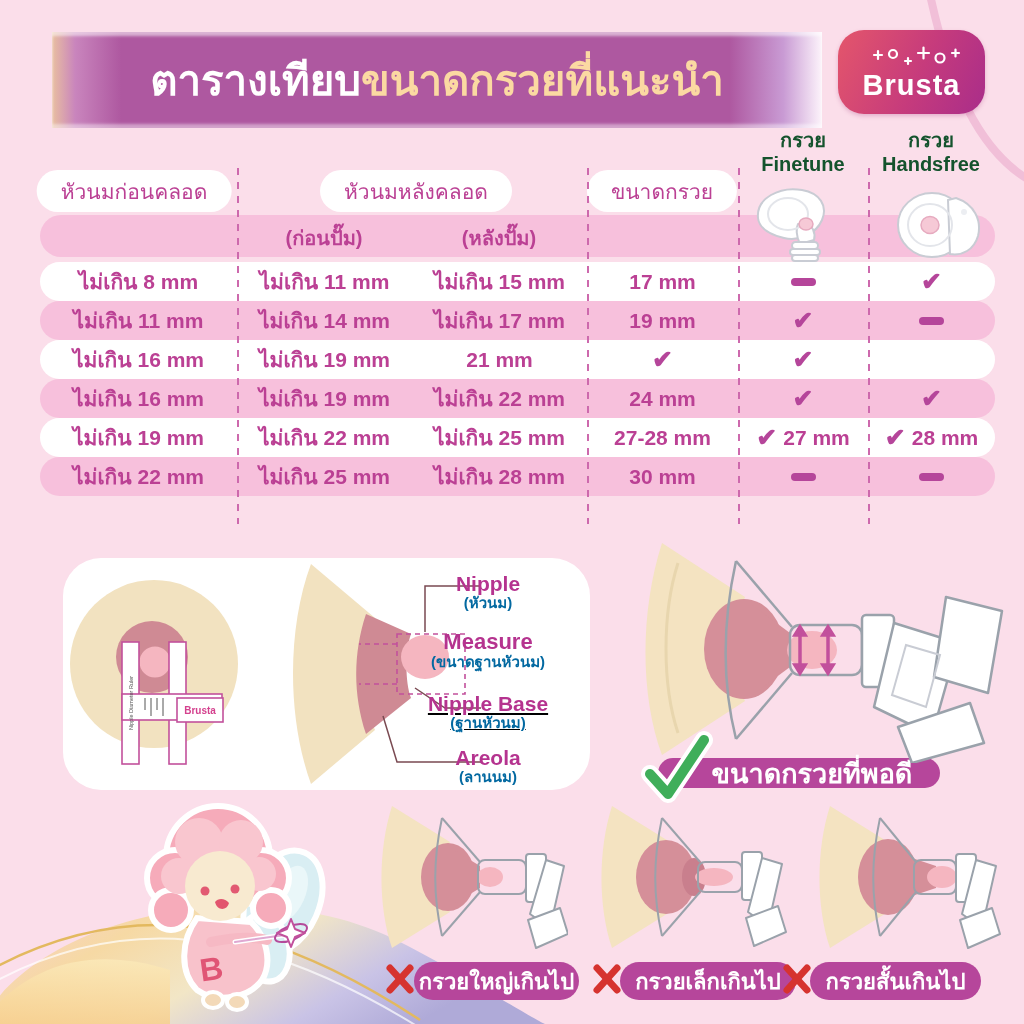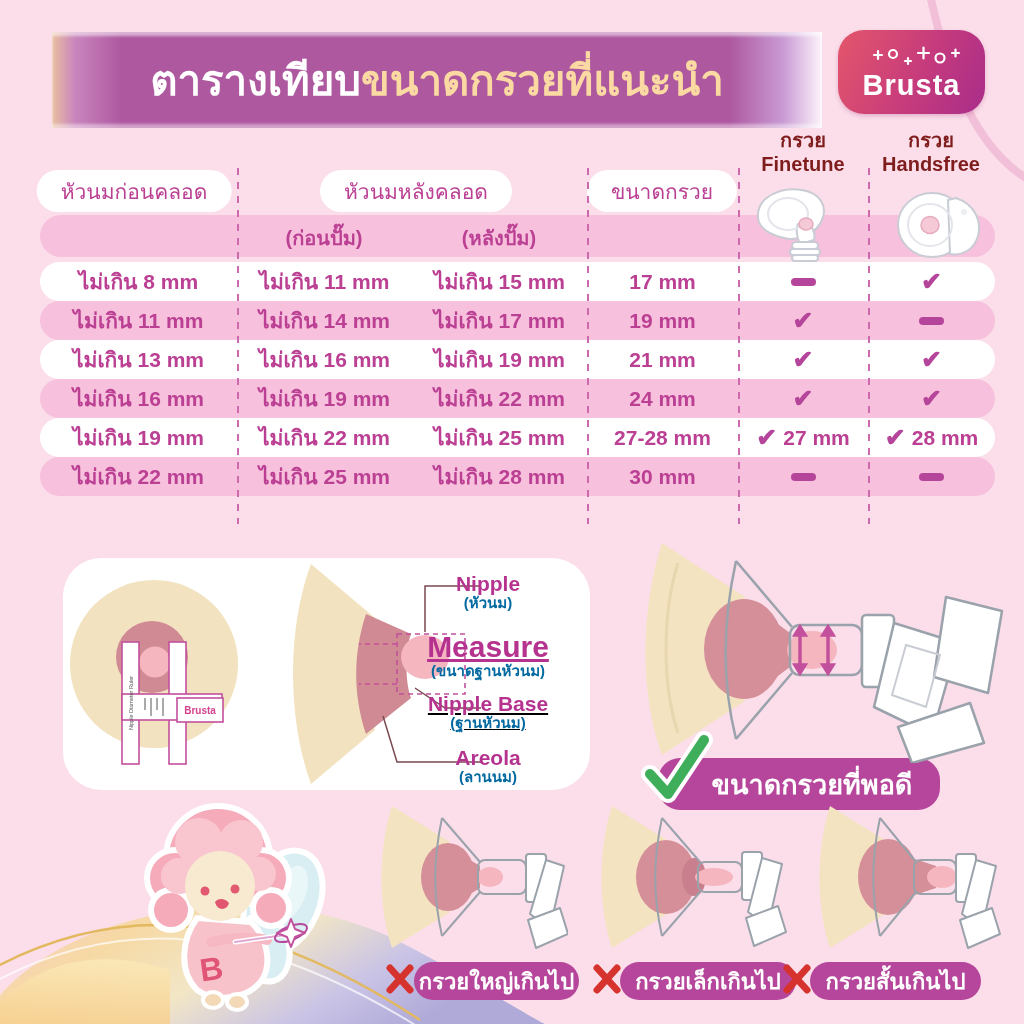--- a/index.html
+++ b/index.html
@@ -49,21 +49,21 @@
   .sub-band {
     position:absolute; left:0; top:53px; width:955px; height:42px; z-index:1;
     background:#f7c0dc; border-radius:21px;
   }
   .sub-label {
     position:absolute; top:60px; transform:translateX(-50%); z-index:2;
     color:#bb4094; font-size:20px; font-weight:700; white-space:nowrap;
   }
   .prod-head {
     position:absolute; top:-34px; transform:translateX(-50%); z-index:2; text-align:center;
-    color:#7f1d1d; font-size:20px; font-weight:700; line-height:1.2; white-space:nowrap;
+    color:#14532d; font-size:20px; font-weight:700; line-height:1.2; white-space:nowrap;
   }
   .prod-icon { position:absolute; z-index:2; }
 
   #table-rows { position:absolute; left:0; top:100px; width:955px; display:flex; flex-direction:column; z-index:1; }
   .data-row {
     display:grid; grid-template-columns:197px 175px 175px 151px 130px 127px;
     height:39px; border-radius:20px; align-items:center;
   }
   .row-white { background:#ffffff; }
   .row-pink  { background:#f7c0dc; }
@@ -74,30 +74,30 @@
   .mark-label { color:#bb4094; font-size:21px; font-weight:700; }
 
   
   .measure-card {
     position:absolute; left:63px; top:558px; width:527px; height:232px;
     background:#ffffff; border-radius:38px;
   }
   .measure-card svg { position:absolute; left:0; top:0; }
   .m-label { position:absolute; width:190px; left:330px; text-align:center; line-height:1.1; }
   .m-label .en { color:#b5338f; font-size:21px; font-weight:700; }
-  .m-label .en.big { font-size:30px;text-decoration:underline; }
+  .m-label .en.big { font-size:22px; }
   .m-label .th { color:#0369a1; font-size:15px; font-weight:700; }
 
   
   .fit-pill {
     position:absolute; background:#b6469b; border-radius:22px;
     display:flex; align-items:center; justify-content:center;
     color:#ffffff; font-weight:700; white-space:nowrap; z-index:2;
   }
-  #good-pill { left:658px; top:758px; width:282px; height:52px; font-size:27px; padding-left:26px; }
+  #good-pill { left:658px; top:758px; width:282px; height:30px; font-size:27px; padding-left:26px; }
   .bad-pill { height:38px; font-size:22px; }
   .mark-abs { position:absolute; z-index:3; }
 </style>
 </head>
 <body>
 
 <div id="page">
 
   <svg id="swoosh-tr" width="170" height="235" viewBox="0 0 170 235">
     <path d="M75,-10 C95,85 125,150 175,180" stroke="#f1bfd8" stroke-width="8" fill="none"></path>
@@ -207,21 +207,20 @@
           <div class="cell">ไม่เกิน 17 mm</div>
           <div class="cell">19 mm</div>
           <div class="cell mark-cell">
             <span class="mark-check"></span>
           </div>
           <div class="cell mark-cell">
             <span class="mark-dash"></span>
           </div>
         </div>
         <div class="data-row row-white">
-          <div class="cell">ไม่เกิน 13 mm</div>
           <div class="cell">ไม่เกิน 16 mm</div>
           <div class="cell">ไม่เกิน 19 mm</div>
           <div class="cell">21 mm</div>
           <div class="cell mark-cell">
             <span class="mark-check"></span>
           </div>
           <div class="cell mark-cell">
             <span class="mark-check"></span>
           </div>
         </div>

